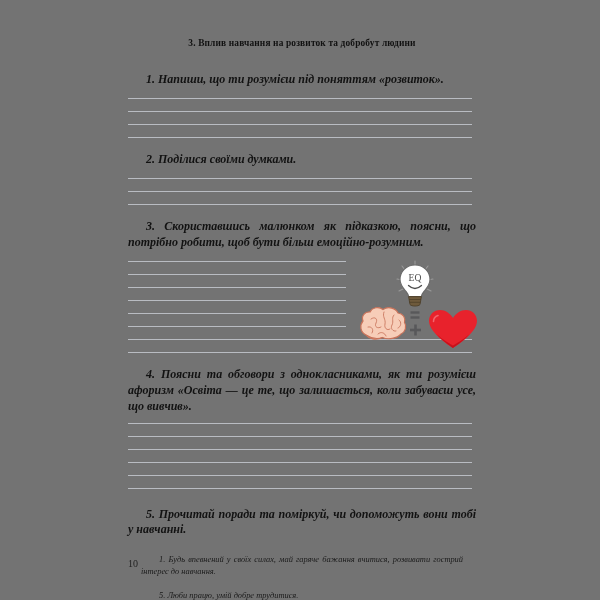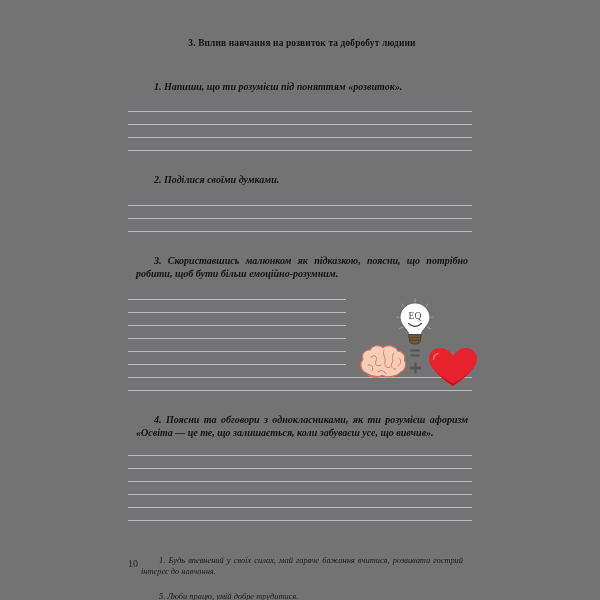--- a/index.html
+++ b/index.html
@@ -41,23 +41,23 @@
     text-align: center;
     letter-spacing: 0.15px;
     margin: 0;
     padding-top: 38px;
     color: #111;
   }
 
   .task-head {
     font-style: italic;
     font-weight: bold;
-    font-size: 10px;
+    font-size: 12px;
     line-height: 1.32;
-    margin: 8px;
+    margin: 0;
     text-indent: 18px;
     text-align: justify;
     color: #121212;
   }
 
   .body-par {
     font-style: italic;
     font-size: 8.4px;
     line-height: 1.36;
     margin: 0;
@@ -259,20 +259,21 @@
       <div class="spacer-12"></div>
       <div class="rule full"></div>
       <div class="spacer-12"></div>
       <div class="rule full"></div>
       <div class="spacer-12"></div>
       <div class="rule full"></div>
     </div>
 
     <div class="spacer-18"></div>
 
+    <div class="task-head">5. Прочитай поради та поміркуй, чи допоможуть вони тобі у навчанні.</div>
 
     <div class="spacer-3"></div>
 
     <div class="tip-line">1. Будь впевнений у своїх силах, май гаряче бажання вчитися, розвивати гострий інтерес до навчання.</div>
     <div class="tip-line">5. Люби працю, умій добре трудитися.</div>
 
   </div>
 
   <div class="folio">10</div>
 </div>

